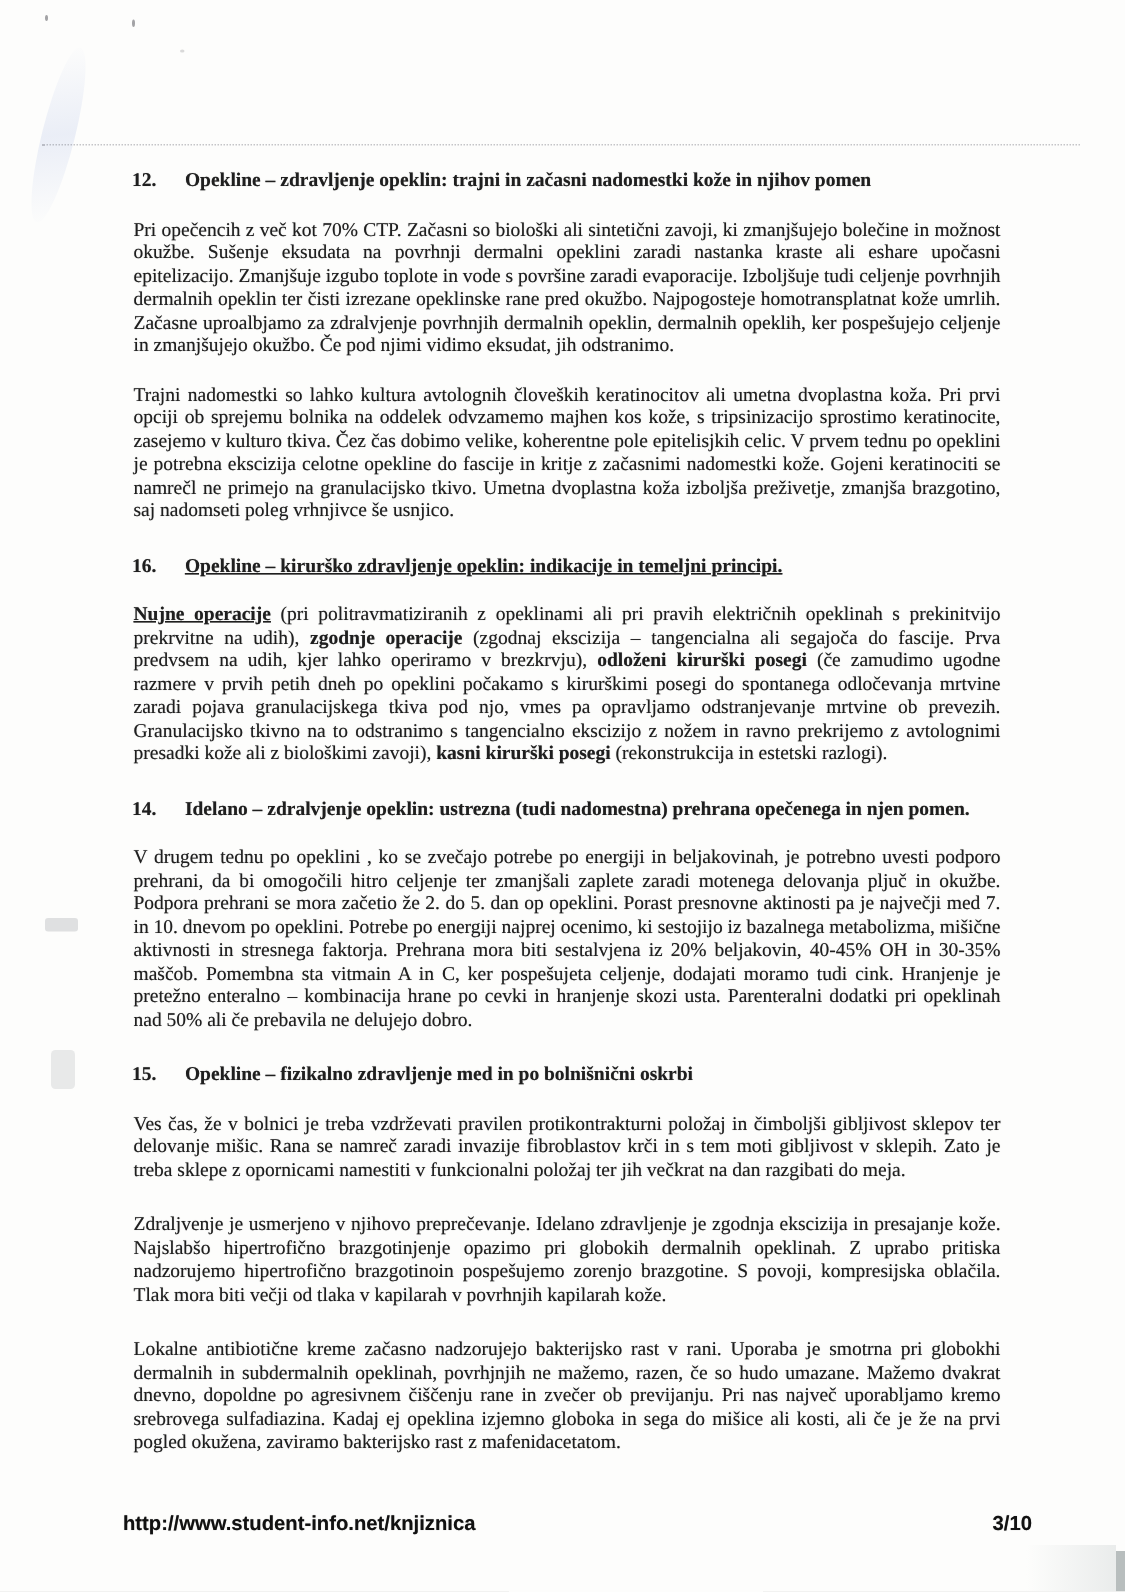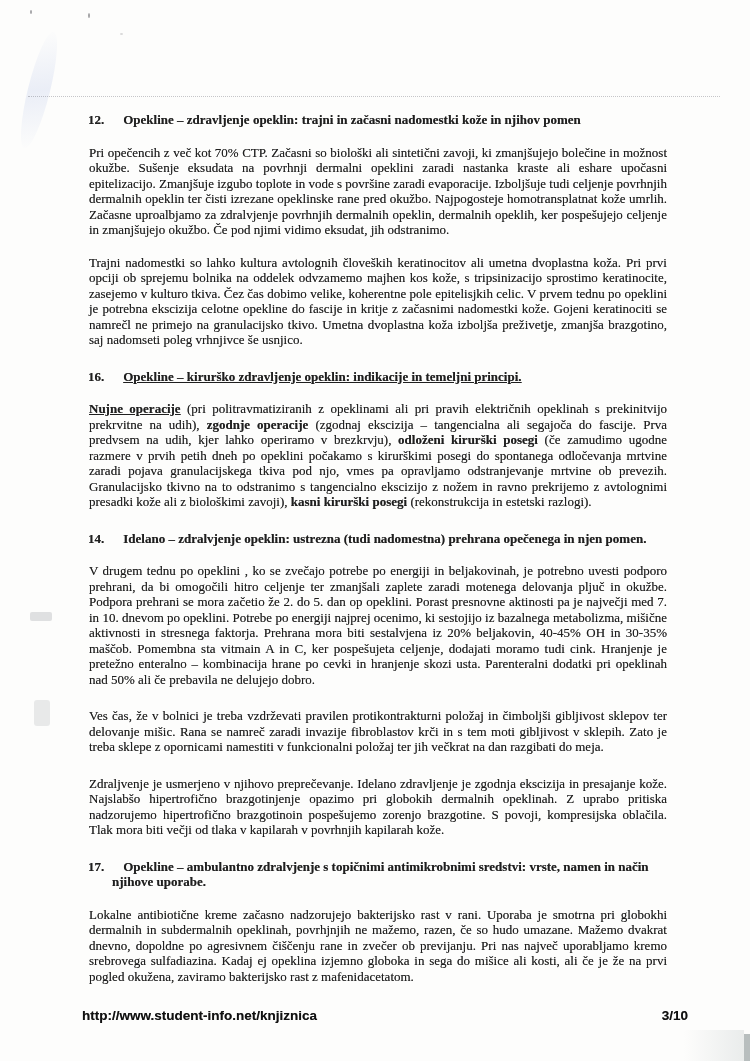--- a/index.html
+++ b/index.html
@@ -87,27 +87,27 @@
       </section>
       <section class="sec">
         <p class="heading"><span class="num">16.</span><span class="b u">Opekline – kirurško zdravljenje opeklin: indikacije in temeljni principi.</span></p>
         <p class="para"><span class="b u">Nujne operacije</span><span> (pri politravmatiziranih z opeklinami ali pri pravih električnih opeklinah s prekinitvijo prekrvitne na udih), </span><span class="b">zgodnje operacije</span><span> (zgodnaj ekscizija – tangencialna ali segajoča do fascije. Prva predvsem na udih, kjer lahko operiramo v brezkrvju), </span><span class="b">odloženi kirurški posegi</span><span> (če zamudimo ugodne razmere v prvih petih dneh po opeklini počakamo s kirurškimi posegi do spontanega odločevanja mrtvine zaradi pojava granulacijskega tkiva pod njo, vmes pa opravljamo odstranjevanje mrtvine ob prevezih. Granulacijsko tkivno na to odstranimo s tangencialno ekscizijo z nožem in ravno prekrijemo z avtolognimi presadki kože ali z biološkimi zavoji), </span><span class="b">kasni kirurški posegi</span><span> (rekonstrukcija in estetski razlogi).</span></p>
       </section>
       <section class="sec">
         <p class="heading"><span class="num">14.</span><span class="b">Idelano – zdralvjenje opeklin: ustrezna (tudi nadomestna) prehrana opečenega in njen pomen.</span></p>
         <p class="para"><span>V drugem tednu po opeklini , ko se zvečajo potrebe po energiji in beljakovinah, je potrebno uvesti podporo prehrani, da bi omogočili hitro celjenje ter zmanjšali zaplete zaradi motenega delovanja pljuč in okužbe. Podpora prehrani se mora začetio že 2. do 5. dan op opeklini. Porast presnovne aktinosti pa je največji med 7. in 10. dnevom po opeklini. Potrebe po energiji najprej ocenimo, ki sestojijo iz bazalnega metabolizma, mišične aktivnosti in stresnega faktorja. Prehrana mora biti sestalvjena iz 20% beljakovin, 40-45% OH in 30-35% maščob. Pomembna sta vitmain A in C, ker pospešujeta celjenje, dodajati moramo tudi cink. Hranjenje je pretežno enteralno – kombinacija hrane po cevki in hranjenje skozi usta. Parenteralni dodatki pri opeklinah nad 50% ali če prebavila ne delujejo dobro.</span></p>
       </section>
       <section class="sec">
+        <p class="heading"><span class="num">15.</span><span class="b">Opekline – fizikalno zdravljenje med in po bolnišnični oskrbi</span></p>
         <p class="para"><span>Ves čas, že v bolnici je treba vzdrževati pravilen protikontrakturni položaj in čimboljši gibljivost sklepov ter delovanje mišic. Rana se namreč zaradi invazije fibroblastov krči in s tem moti gibljivost v sklepih. Zato je treba sklepe z opornicami namestiti v funkcionalni položaj ter jih večkrat na dan razgibati do meja.</span></p>
       </section>
       <section class="sec">
         <p class="para"><span>Zdraljvenje je usmerjeno v njihovo preprečevanje. Idelano zdravljenje je zgodnja ekscizija in presajanje kože. Najslabšo hipertrofično brazgotinjenje opazimo pri globokih dermalnih opeklinah. Z uprabo pritiska nadzorujemo hipertrofično brazgotinoin pospešujemo zorenjo brazgotine. S povoji, kompresijska oblačila. Tlak mora biti večji od tlaka v kapilarah v povrhnjih kapilarah kože.</span></p>
       </section>
       <section class="sec">
-        <p class="heading"><span class="num">17.</span><span class="b">Opekline – ambulantno zdralvjenje s topičnimi antimikrobnimi sredstvi: vrste, namen in način njihove uporabe.</span></p>
         <p class="para"><span>Lokalne antibiotične kreme začasno nadzorujejo bakterijsko rast v rani. Uporaba je smotrna pri globokhi dermalnih in subdermalnih opeklinah, povrhjnjih ne mažemo, razen, če so hudo umazane. Mažemo dvakrat dnevno, dopoldne po agresivnem čiščenju rane in zvečer ob previjanju. Pri nas največ uporabljamo kremo srebrovega sulfadiazina. Kadaj ej opeklina izjemno globoka in sega do mišice ali kosti, ali če je že na prvi pogled okužena, zaviramo bakterijsko rast z mafenidacetatom.</span></p>
       </section>
     </main>
 
   <footer class="footer">
     <span>http://www.student-info.net/knjiznica</span>
     <span>3/10</span>
   </footer>
 
 </div>

